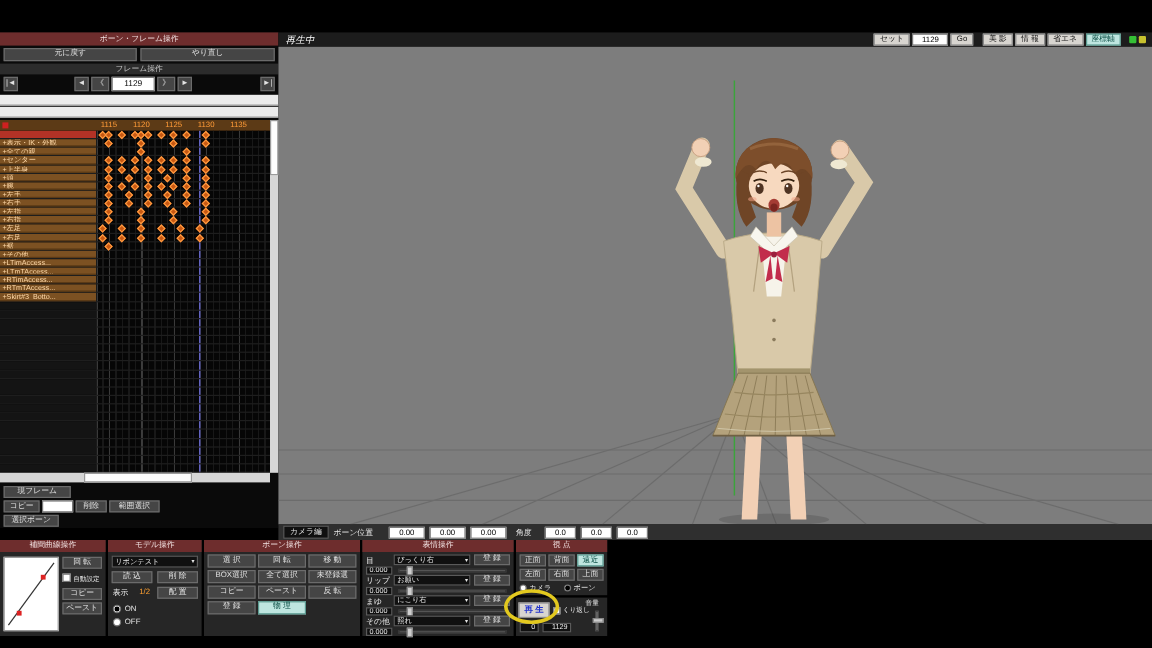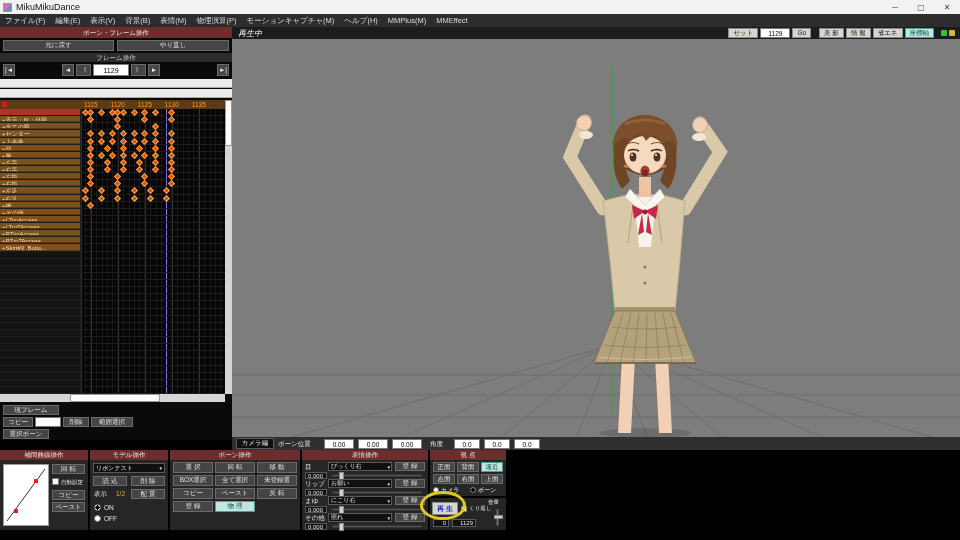--- a/index.html
+++ b/index.html
@@ -55,44 +55,21 @@
   #vp-right .field{position:static;width:30px;height:10px;}
   #viewport{position:absolute;left:232px;top:39px;width:728px;height:398px;background:#7d7d7d;overflow:hidden;}
   #cam-bar{position:absolute;left:232px;top:437px;width:728px;height:13px;background:#2f2f2f;}
   #annot{position:absolute;left:420px;top:491px;width:46px;height:29px;border:3px solid #e3c91f;border-radius:50%;z-index:60;pointer-events:none;}
 </style>
 </head>
 <body>
 
 <div id="app">
 
-  <div id="titlebar">
-    <div id="app-icon"></div>
-    <div id="win-title">MikuMikuDance</div>
-    <div id="win-controls">
-      <div class="wbtn">─</div>
-      <div class="wbtn">▢</div>
-      <div class="wbtn">✕</div>
-    </div>
-  </div>
-
-  <div id="menubar">
-    <div style="display:flex;">
-        <span class="menu-item">ファイル(F)</span>
-        <span class="menu-item">編集(E)</span>
-        <span class="menu-item">表示(V)</span>
-        <span class="menu-item">背景(B)</span>
-        <span class="menu-item">表情(M)</span>
-        <span class="menu-item">物理演算(P)</span>
-        <span class="menu-item">モーションキャプチャ(M)</span>
-        <span class="menu-item">ヘルプ(H)</span>
-        <span class="menu-item">MMPlus(M)</span>
-        <span class="menu-item">MMEffect</span>
-      </div>
-  </div>
+
 
   <div id="tl-panel">
     <div class="phead" style="left:0;top:0;width:232px;height:11px;line-height:11px;">ボーン・フレーム操作</div>
     <div class="btn" style="left:3px;top:13px;width:111px;height:11px;">元に戻す</div>
     <div class="btn" style="left:117px;top:13px;width:112px;height:11px;">やり直し</div>
     <div class="lbl" style="left:0;top:26px;width:232px;height:9px;background:#2c2c2c;color:#c8c8c8;text-align:center;font-size:6.5px;line-height:9px;">フレーム操作</div>
     <div class="btn" style="left:3px;top:37px;width:12px;height:12px;">|◄</div>
     <div class="btn" style="left:62px;top:37px;width:12px;height:12px;">◄</div>
     <div class="btn" style="left:76px;top:37px;width:15px;height:12px;">《</div>
     <div class="field" style="left:93px;top:37px;width:36px;height:12px;font-size:7px;">1129</div>

